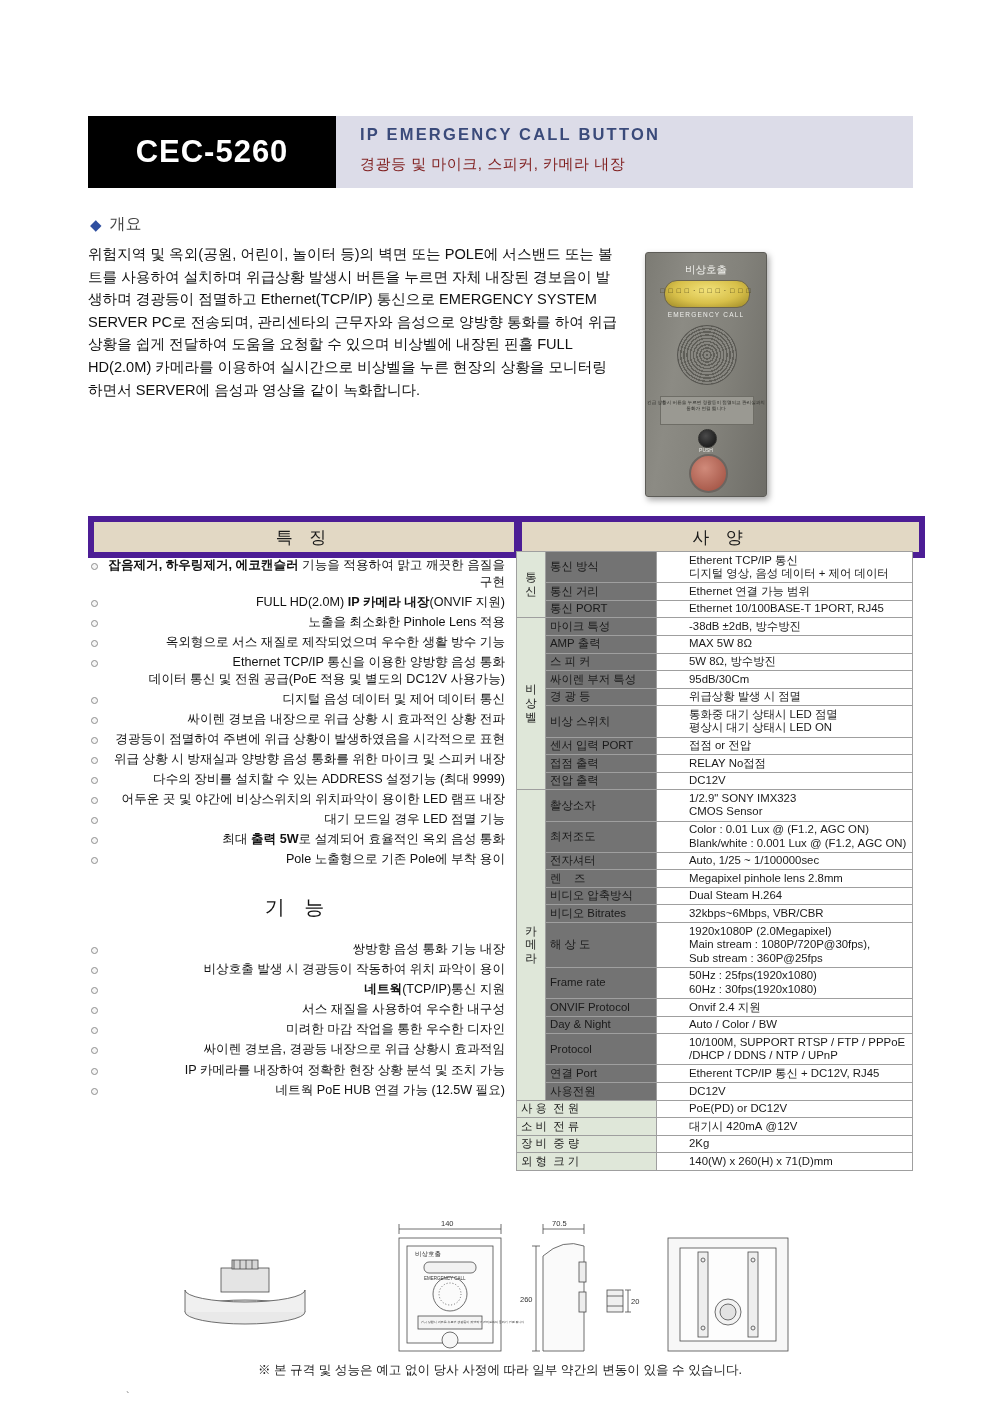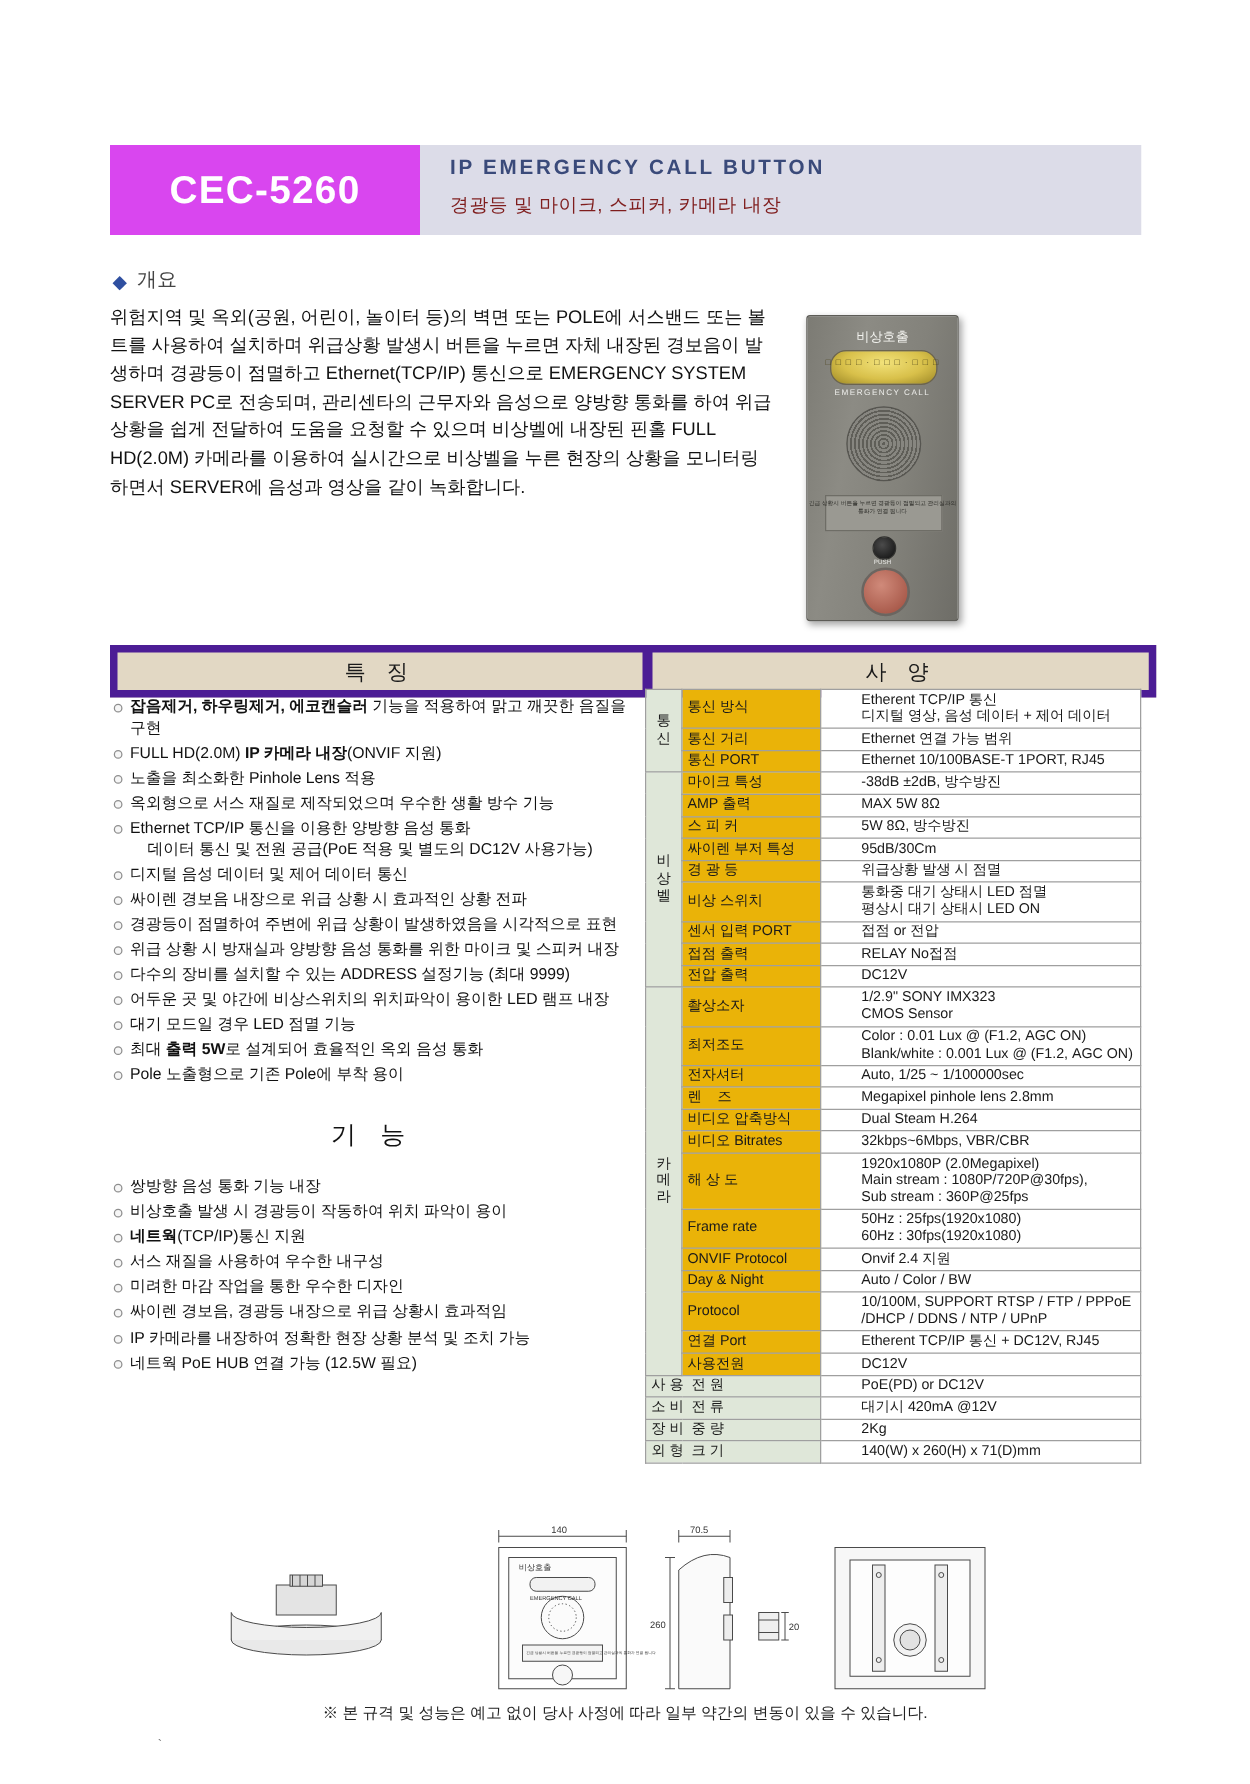--- a/index.html
+++ b/index.html
@@ -8,21 +8,21 @@
     background:#ffffff;
     font-family:"Liberation Sans", sans-serif;
     color:#1a1a1a;
     position:relative;
     overflow:hidden;
   }
   .page{position:relative;width:1000px;height:1427px;}
 
   
   .header{position:absolute;left:88px;top:116px;width:825px;height:72px;display:flex;}
-  .header-left{width:248px;background:#d946ef;display:flex;align-items:center;justify-content:center;}
+  .header-left{width:248px;background:#000000;display:flex;align-items:center;justify-content:center;}
   .header-left .model{color:#ffffff;font-size:31px;font-weight:bold;letter-spacing:1px;}
   .header-right{flex:1;background:#dcdce8;padding:9px 0 0 24px;box-sizing:border-box;}
   .header-right .title-en{color:#3a4a7a;font-size:16.5px;letter-spacing:2.2px;font-weight:700;}
   .header-right .title-ko{color:#7f1d1d;font-size:15px;margin-top:11px;letter-spacing:0.5px;}
 
   
   .sec-mark{position:absolute;left:90px;top:214px;display:flex;align-items:center;gap:8px;}
   .sec-mark .dia{color:#2f4fa0;font-size:15px;}
   .sec-mark .lbl{color:#444;font-size:16px;}
 
@@ -49,38 +49,38 @@
   .photo .btn-lbl{position:absolute;top:194px;left:0;width:100%;text-align:center;font-size:5px;color:#e8e8e4;}
 
   
   .hdr-band{position:absolute;height:30px;background:#e2d8c4;border:6px solid #4c1d95;
     display:flex;align-items:center;justify-content:center;font-size:17px;letter-spacing:6px;color:#1a1a1a;}
   #hdr-features{left:88px;top:516px;width:420px;}
   #hdr-spec{left:516px;top:516px;width:397px;text-align:right;}
 
   
   .bullets{position:absolute;font-size:12.6px;line-height:16.6px;color:#111;}
-  .bullets li{list-style:none;position:relative;padding-left:14px;margin-bottom:3.5px;}
+  .bullets li{list-style:none;position:relative;padding-left:14px;margin-bottom:3.5px;text-align:right;}
   .bullets li:before{content:"";position:absolute;left:1px;top:6px;width:5px;height:5px;border-radius:50%;
     border:1px solid #8e8e8e;background:#f6f6f6;}
   .bullets ul{margin:0;padding:0;}
   .bullets .sub{padding-left:14px;display:block;}
   b{font-weight:bold;}
 
   #features-list{left:90px;top:557px;width:415px;}
   #functions-list{left:90px;top:941px;width:415px;}
 
   #hdr-functions{position:absolute;left:88px;top:890px;width:420px;height:34px;
     display:flex;align-items:center;justify-content:center;font-size:20px;letter-spacing:7px;color:#111;}
 
   
   .spec{position:absolute;left:516px;top:551px;width:397px;border-collapse:collapse;font-size:11.4px;}
   .spec td{border:1px solid #9f9f9f;padding:1.5px 4px;line-height:13.6px;vertical-align:middle;}
   .spec td.grp{background:#dfe7d9;text-align:center;width:20px;font-size:11.5px;}
-  .spec td.k{background:#eab308;width:102px;}
+  .spec td.k{background:#737373;width:102px;}
   .spec td.v{background:#ffffff;padding-left:32px;}
   .spec td.kfull{background:#dfe7d9;width:122px;text-align:left;}
 
   
   .draw{position:absolute;left:88px;top:1216px;width:825px;height:140px;}
   .dim{font-size:7.5px;fill:#333;font-family:"Liberation Sans", sans-serif;}
 
   .footnote{position:absolute;left:0;top:1362px;width:1000px;text-align:center;font-size:12.6px;color:#222;}
   .corner{position:absolute;left:126px;top:1390px;font-size:11px;color:#777;}
 </style>

